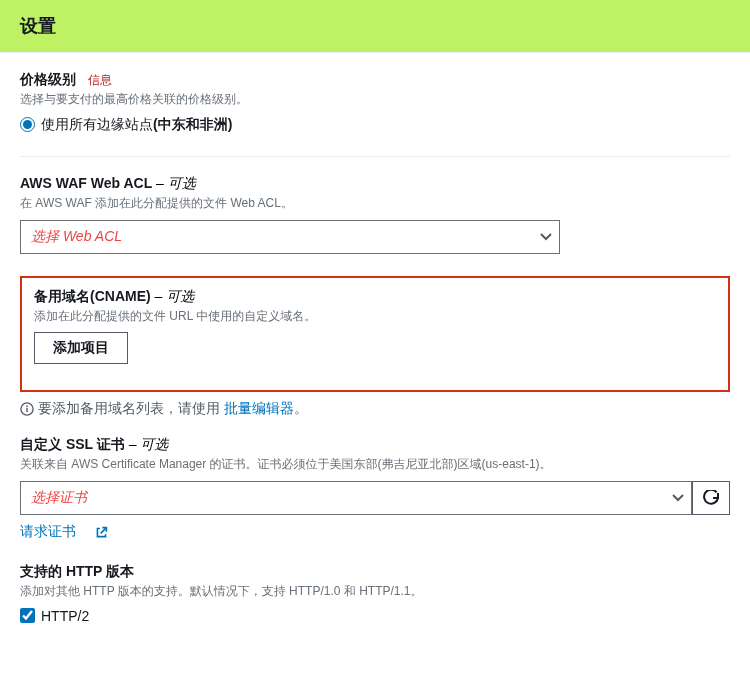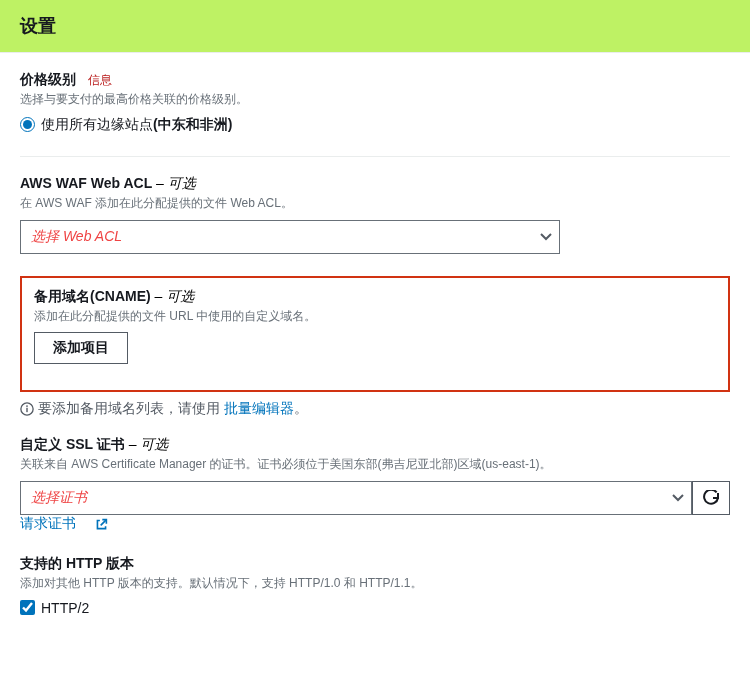--- a/index.html
+++ b/index.html
@@ -153,21 +153,21 @@
       align-items: center;
       justify-content: center;
       cursor: pointer;
     }
     .request-cert {
       display: inline-flex;
       align-items: center;
       gap: 19px;
       color: #0073bb;
       font-size: 14px;
-      margin-top: 0;
+      margin-top: 8px;
       cursor: pointer;
     }
     .icon-wrap svg { display: block; }
   </style>
 </head>
 <body>
 
 <div class="header-bar">
   <h2>设置</h2>
 </div>

